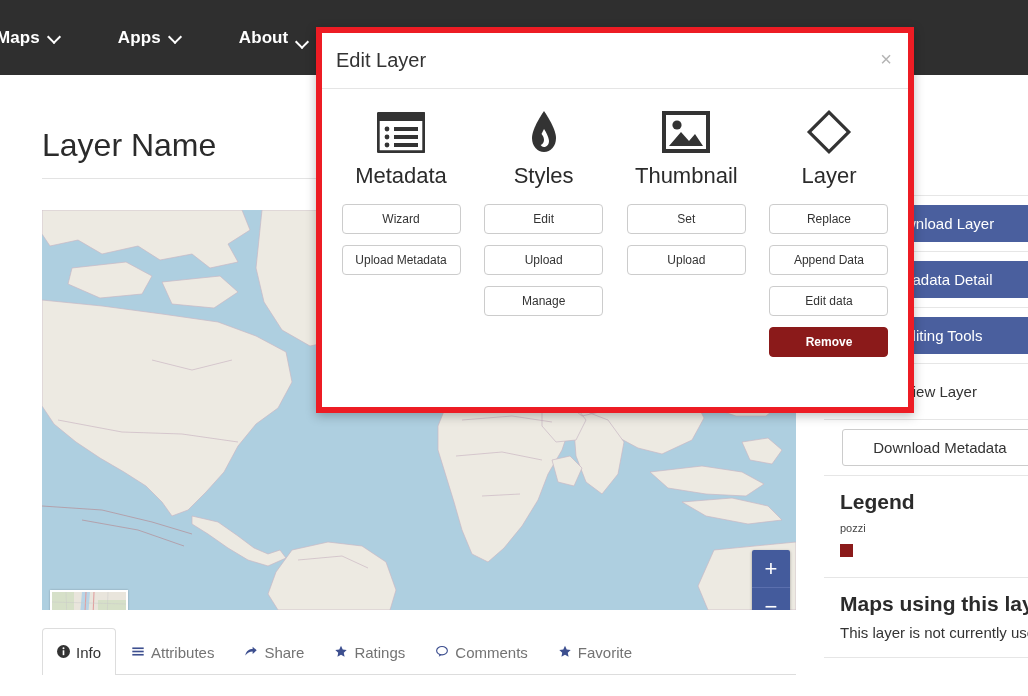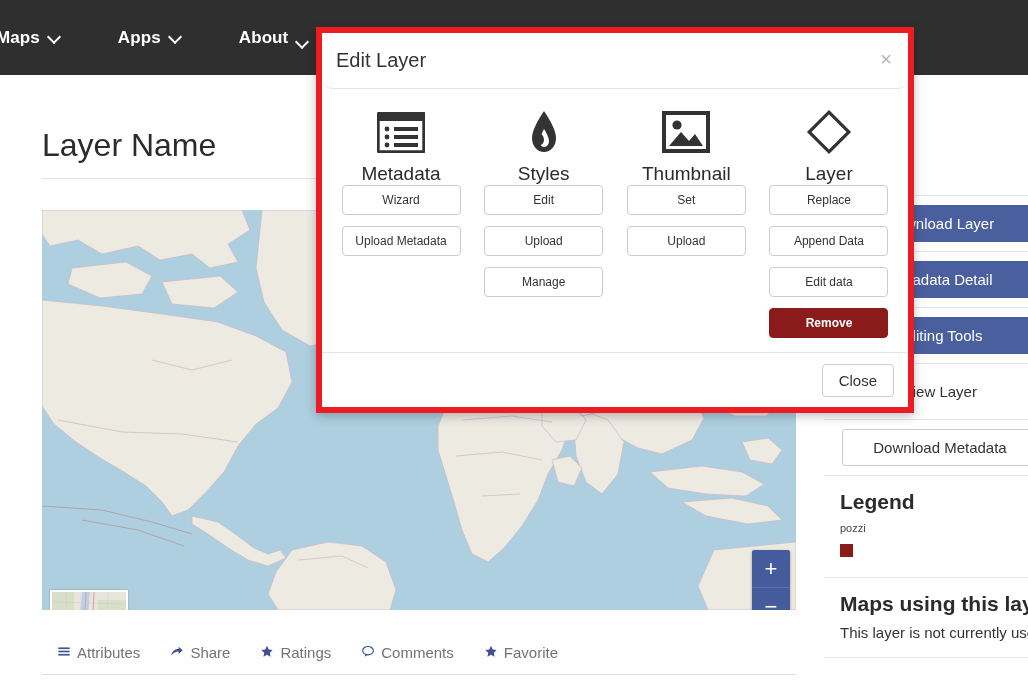--- a/index.html
+++ b/index.html
@@ -195,21 +195,20 @@
     position: absolute; left: 0; top: 0;
     width: 586px; height: 374px;
     background: #ffffff;
   }
   #modal-header {
     position: relative;
     height: 56px;
     border-bottom: 1px solid #e5e5e5;
     display: flex; align-items: center;
     padding: 0 20px 0 14px;
-    border-radius: 10px;
   }
   #modal-title {
     font-size: 20px; color: #333333;
   }
   #modal-close-x {
     position: absolute; right: 16px; top: 16px;
     font-size: 20px; color: #b4b4b4;
     cursor: pointer;
     line-height: 1;
     font-family: "Liberation Sans", sans-serif;
@@ -222,22 +221,22 @@
     display: flex;
     justify-content: space-between;
   }
   .col { width: 130px; text-align: center; }
   .col-icon {
     height: 54px;
     display: flex; align-items: center; justify-content: center;
     color: #333333;
   }
   .col-title {
-    font-size: 19px; color: #2b2b2b;
-    margin: 4px 0 0 0;
+    font-size: 22px; color: #2b2b2b;
+    margin: 4px 0 15px 0;
     white-space: nowrap;
   }
   .mbtn {
     display: block;
     width: 119px;
     margin: 0 auto 11px auto;
     padding: 7px 6px;
     font-size: 12px;
     text-align: center;
     background: #ffffff;
@@ -388,20 +387,30 @@
     </div>
 
     <div id="zoom-ctrl">
       <div class="zoom-btn">+</div>
       <div class="zoom-btn">−</div>
 
     </div>
   </div>
 
   <div id="tabs">
+    <div class="tab active">
+      <span class="ticon">
+        <svg width="13" height="13" viewBox="0 0 16 16">
+            <circle cx="8" cy="8" r="8" fill="currentColor"></circle>
+            <rect x="7" y="6.5" width="2" height="6" fill="#fff"></rect>
+            <circle cx="8" cy="4" r="1.2" fill="#fff"></circle>
+          </svg>
+      </span>
+      <span>Info</span>
+    </div>
     <div class="tab">
       <span class="ticon">
         <svg width="14" height="13" viewBox="0 0 16 16">
             <rect x="1" y="3" width="14" height="2" fill="currentColor"></rect>
             <rect x="1" y="7" width="14" height="2" fill="currentColor"></rect>
             <rect x="1" y="11" width="14" height="2" fill="currentColor"></rect>
           </svg>
       </span>
       <span>Attributes</span>
     </div>
@@ -535,17 +544,14 @@
           <div class="col-title">Layer</div>
           <div class="mbtn">Replace</div>
           <div class="mbtn">Append Data</div>
           <div class="mbtn">Edit data</div>
           <div class="mbtn danger">Remove</div>
         </div>
 
       </div>
     </div>
 
-    <div id="modal-footer">
-      <div id="close-btn">Close</div>
-    </div>
   </div>
 </div>
 
 </body></html>

